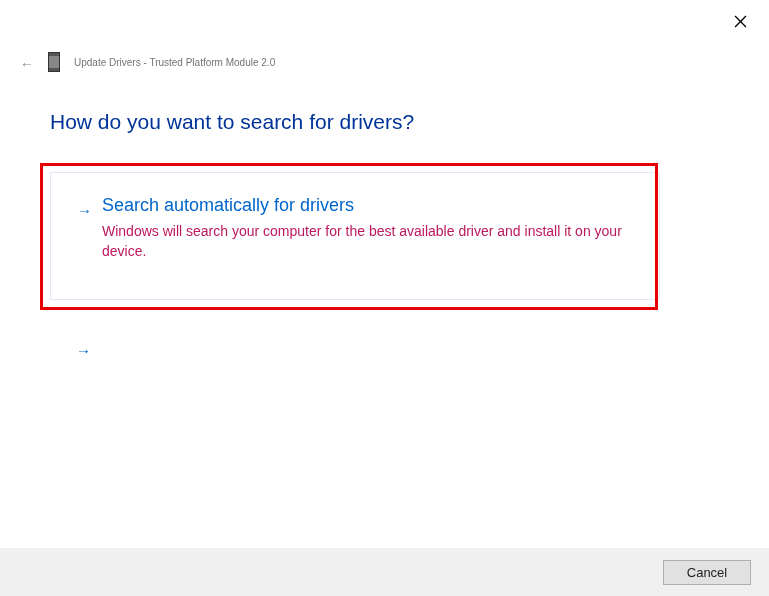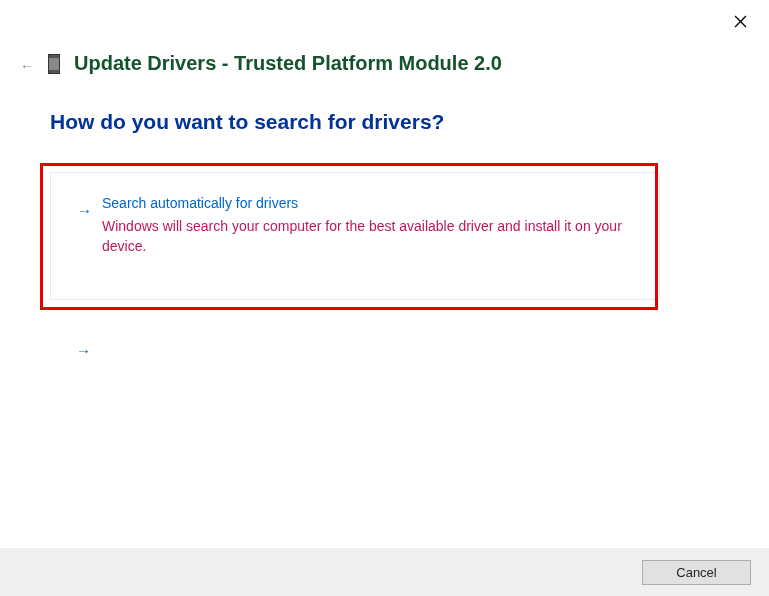--- a/index.html
+++ b/index.html
@@ -36,31 +36,31 @@
       font-size: 14px;
       cursor: default;
     }
     .device-icon {
       width: 12px;
       height: 20px;
       background: linear-gradient(#555 0%, #555 15%, #888 15%, #888 85%, #555 85%, #555 100%);
       border: 1px solid #333;
     }
     .title {
-      font-size: 20px;
-      color: #14532d;
-      font-weight: 700;
+      font-size: 10px;
+      color: #737373;
+      font-weight: 400;
     }
     .question {
       position: absolute;
       top: 110px;
       left: 50px;
       font-size: 21px;
       color: #003399;
-      font-weight: 700;
+      font-weight: 400;
     }
     .option-box {
       position: absolute;
       left: 50px;
       width: 610px;
       border: 1px solid #e0eaf5;
       padding: 22px 26px 26px 26px;
       cursor: pointer;
     }
     .option-box.first {
@@ -92,21 +92,21 @@
       gap: 10px;
     }
     .opt-arrow {
       color: #0066cc;
       font-size: 15px;
       margin-top: 5px;
       flex-shrink: 0;
     }
     .opt-text { flex: 1; }
     .opt-title {
-      font-size: 14px;
+      font-size: 18px;
       color: #0066cc;
       font-weight: 400;
       margin-bottom: 5px;
     }
     .opt-desc {
       font-size: 14px;
       color: #be185d;
       line-height: 1.45;
     }
     .footer {
@@ -115,21 +115,21 @@
       left: 0;
       right: 0;
       height: 48px;
       background: #f0f0f0;
       display: flex;
       align-items: center;
       justify-content: flex-end;
       padding-right: 18px;
     }
     .cancel-btn {
-      width: 109px;
+      width: 88px;
       height: 25px;
       background: #e1e1e1;
       border: 1px solid #adadad;
       font-size: 13px;
       font-family: inherit;
       cursor: pointer;
       color: #222;
     }
   </style>
 </head>

